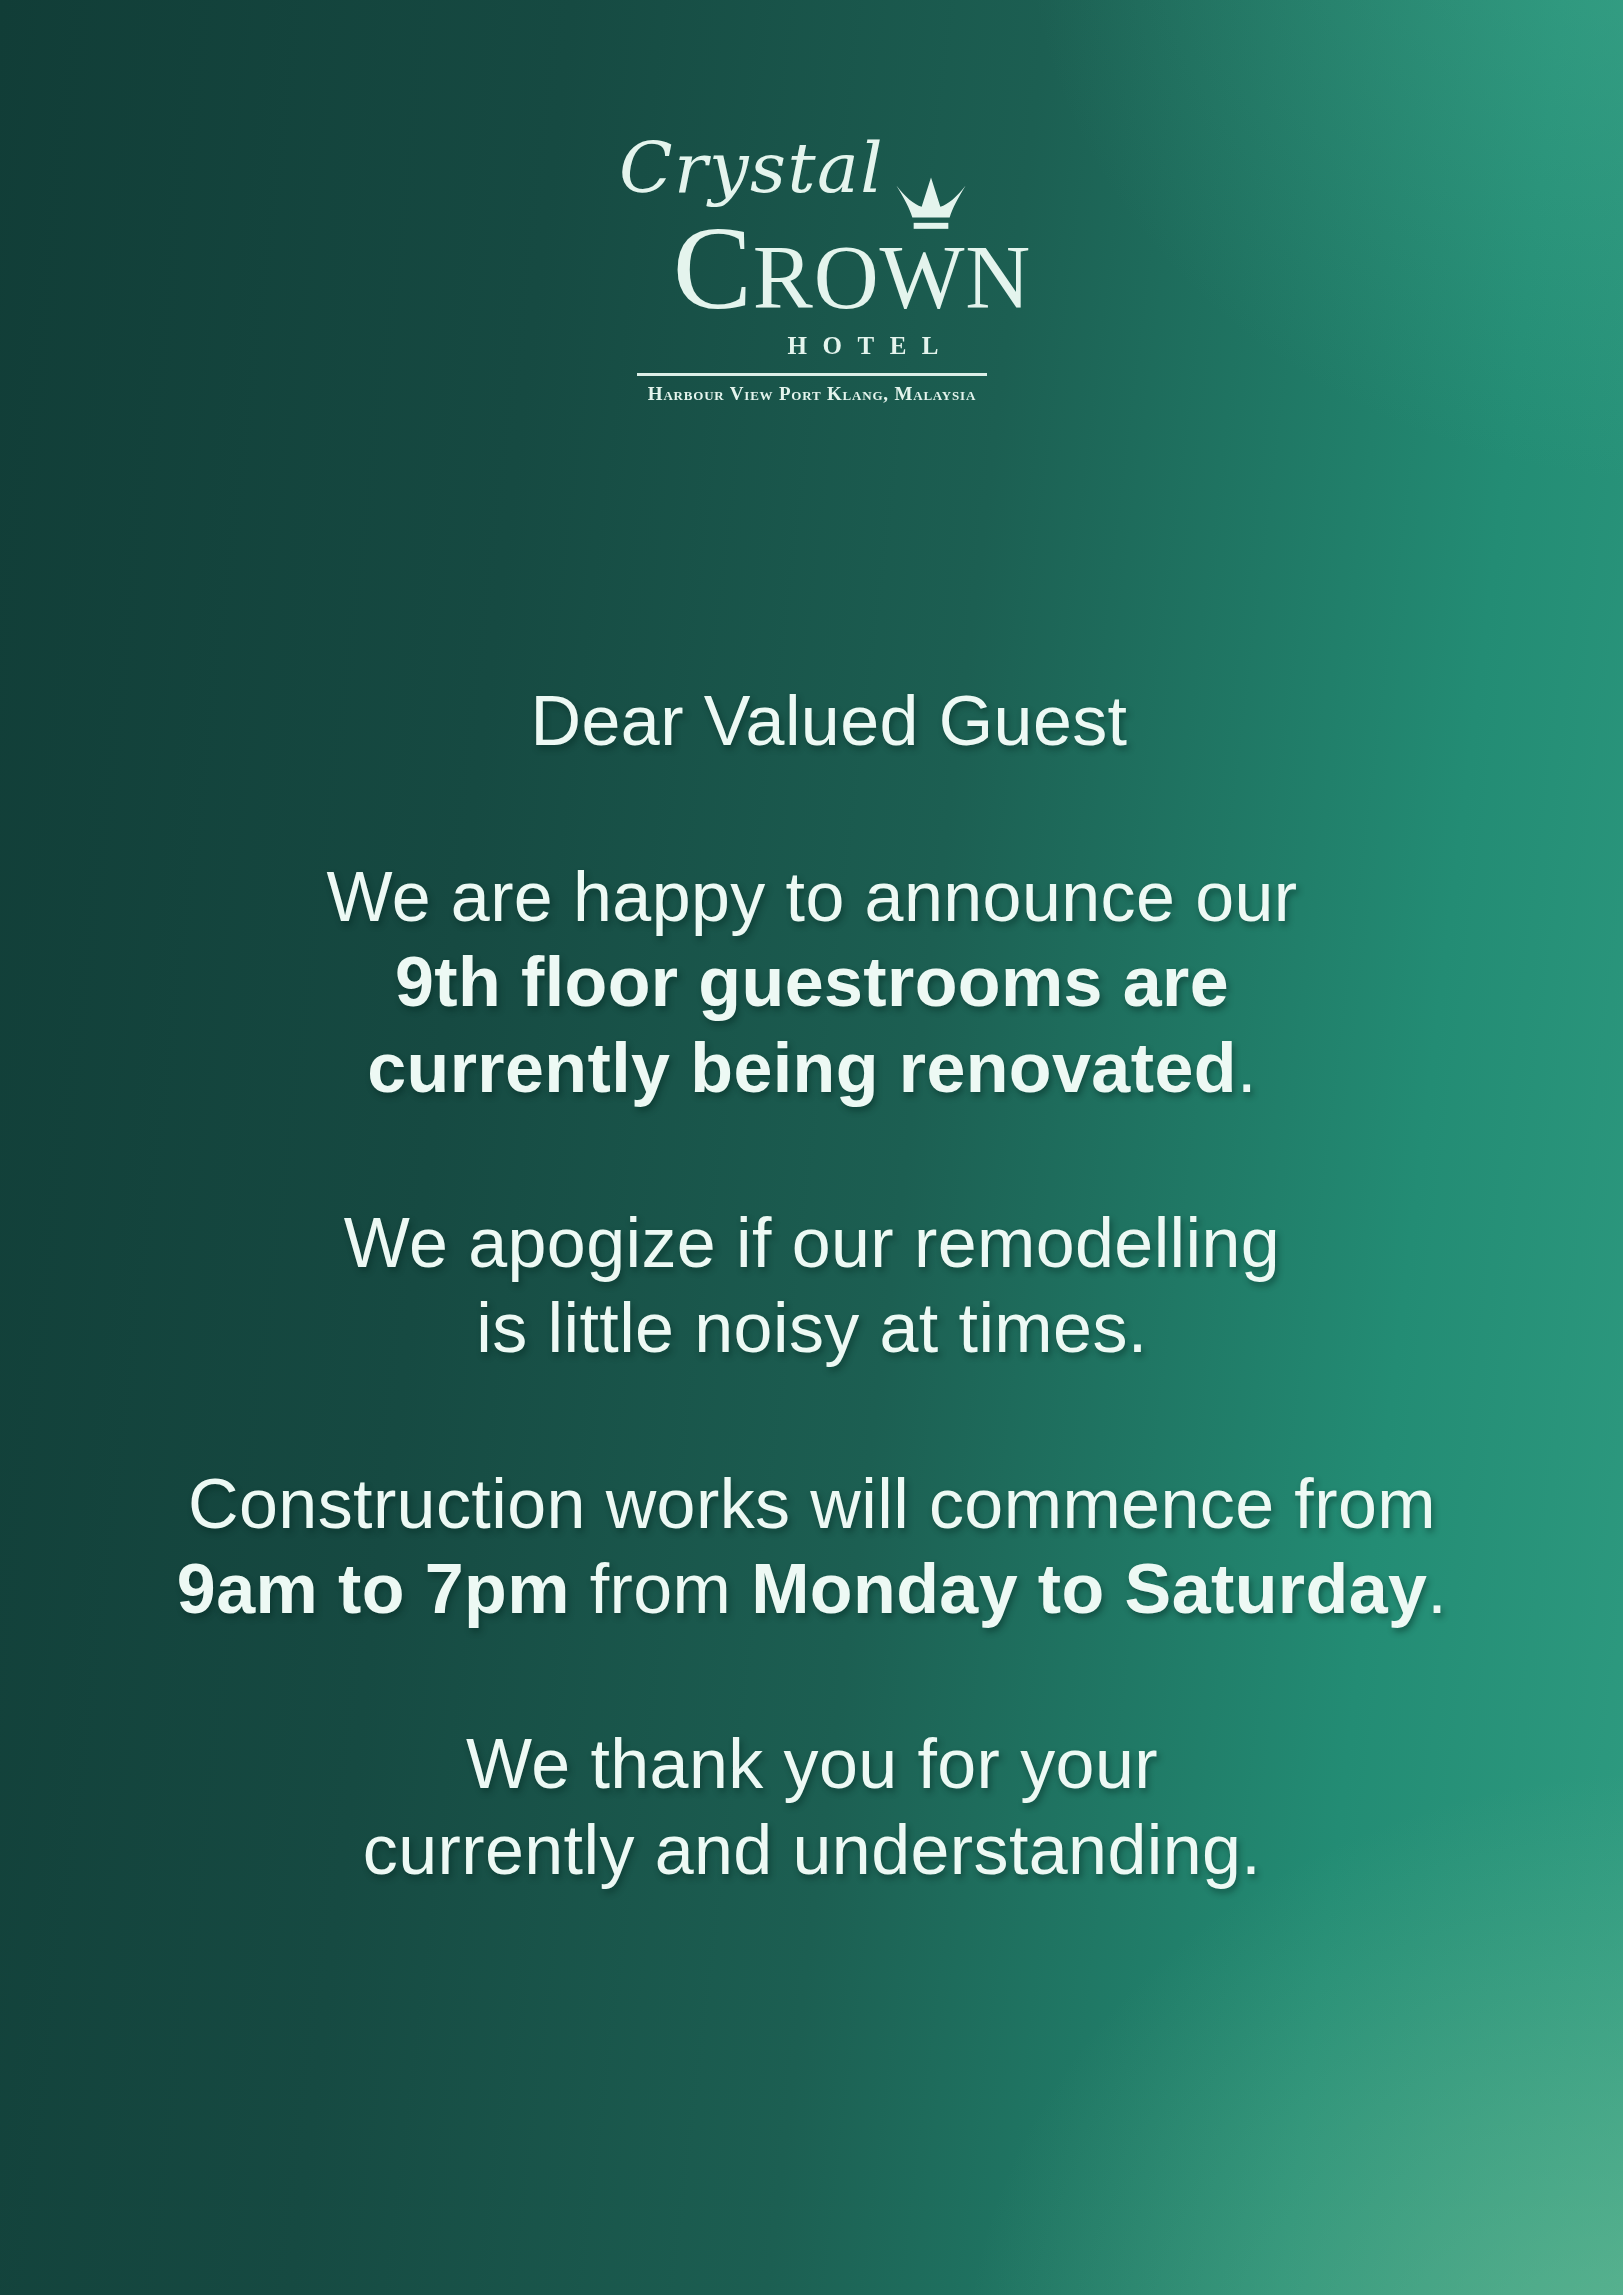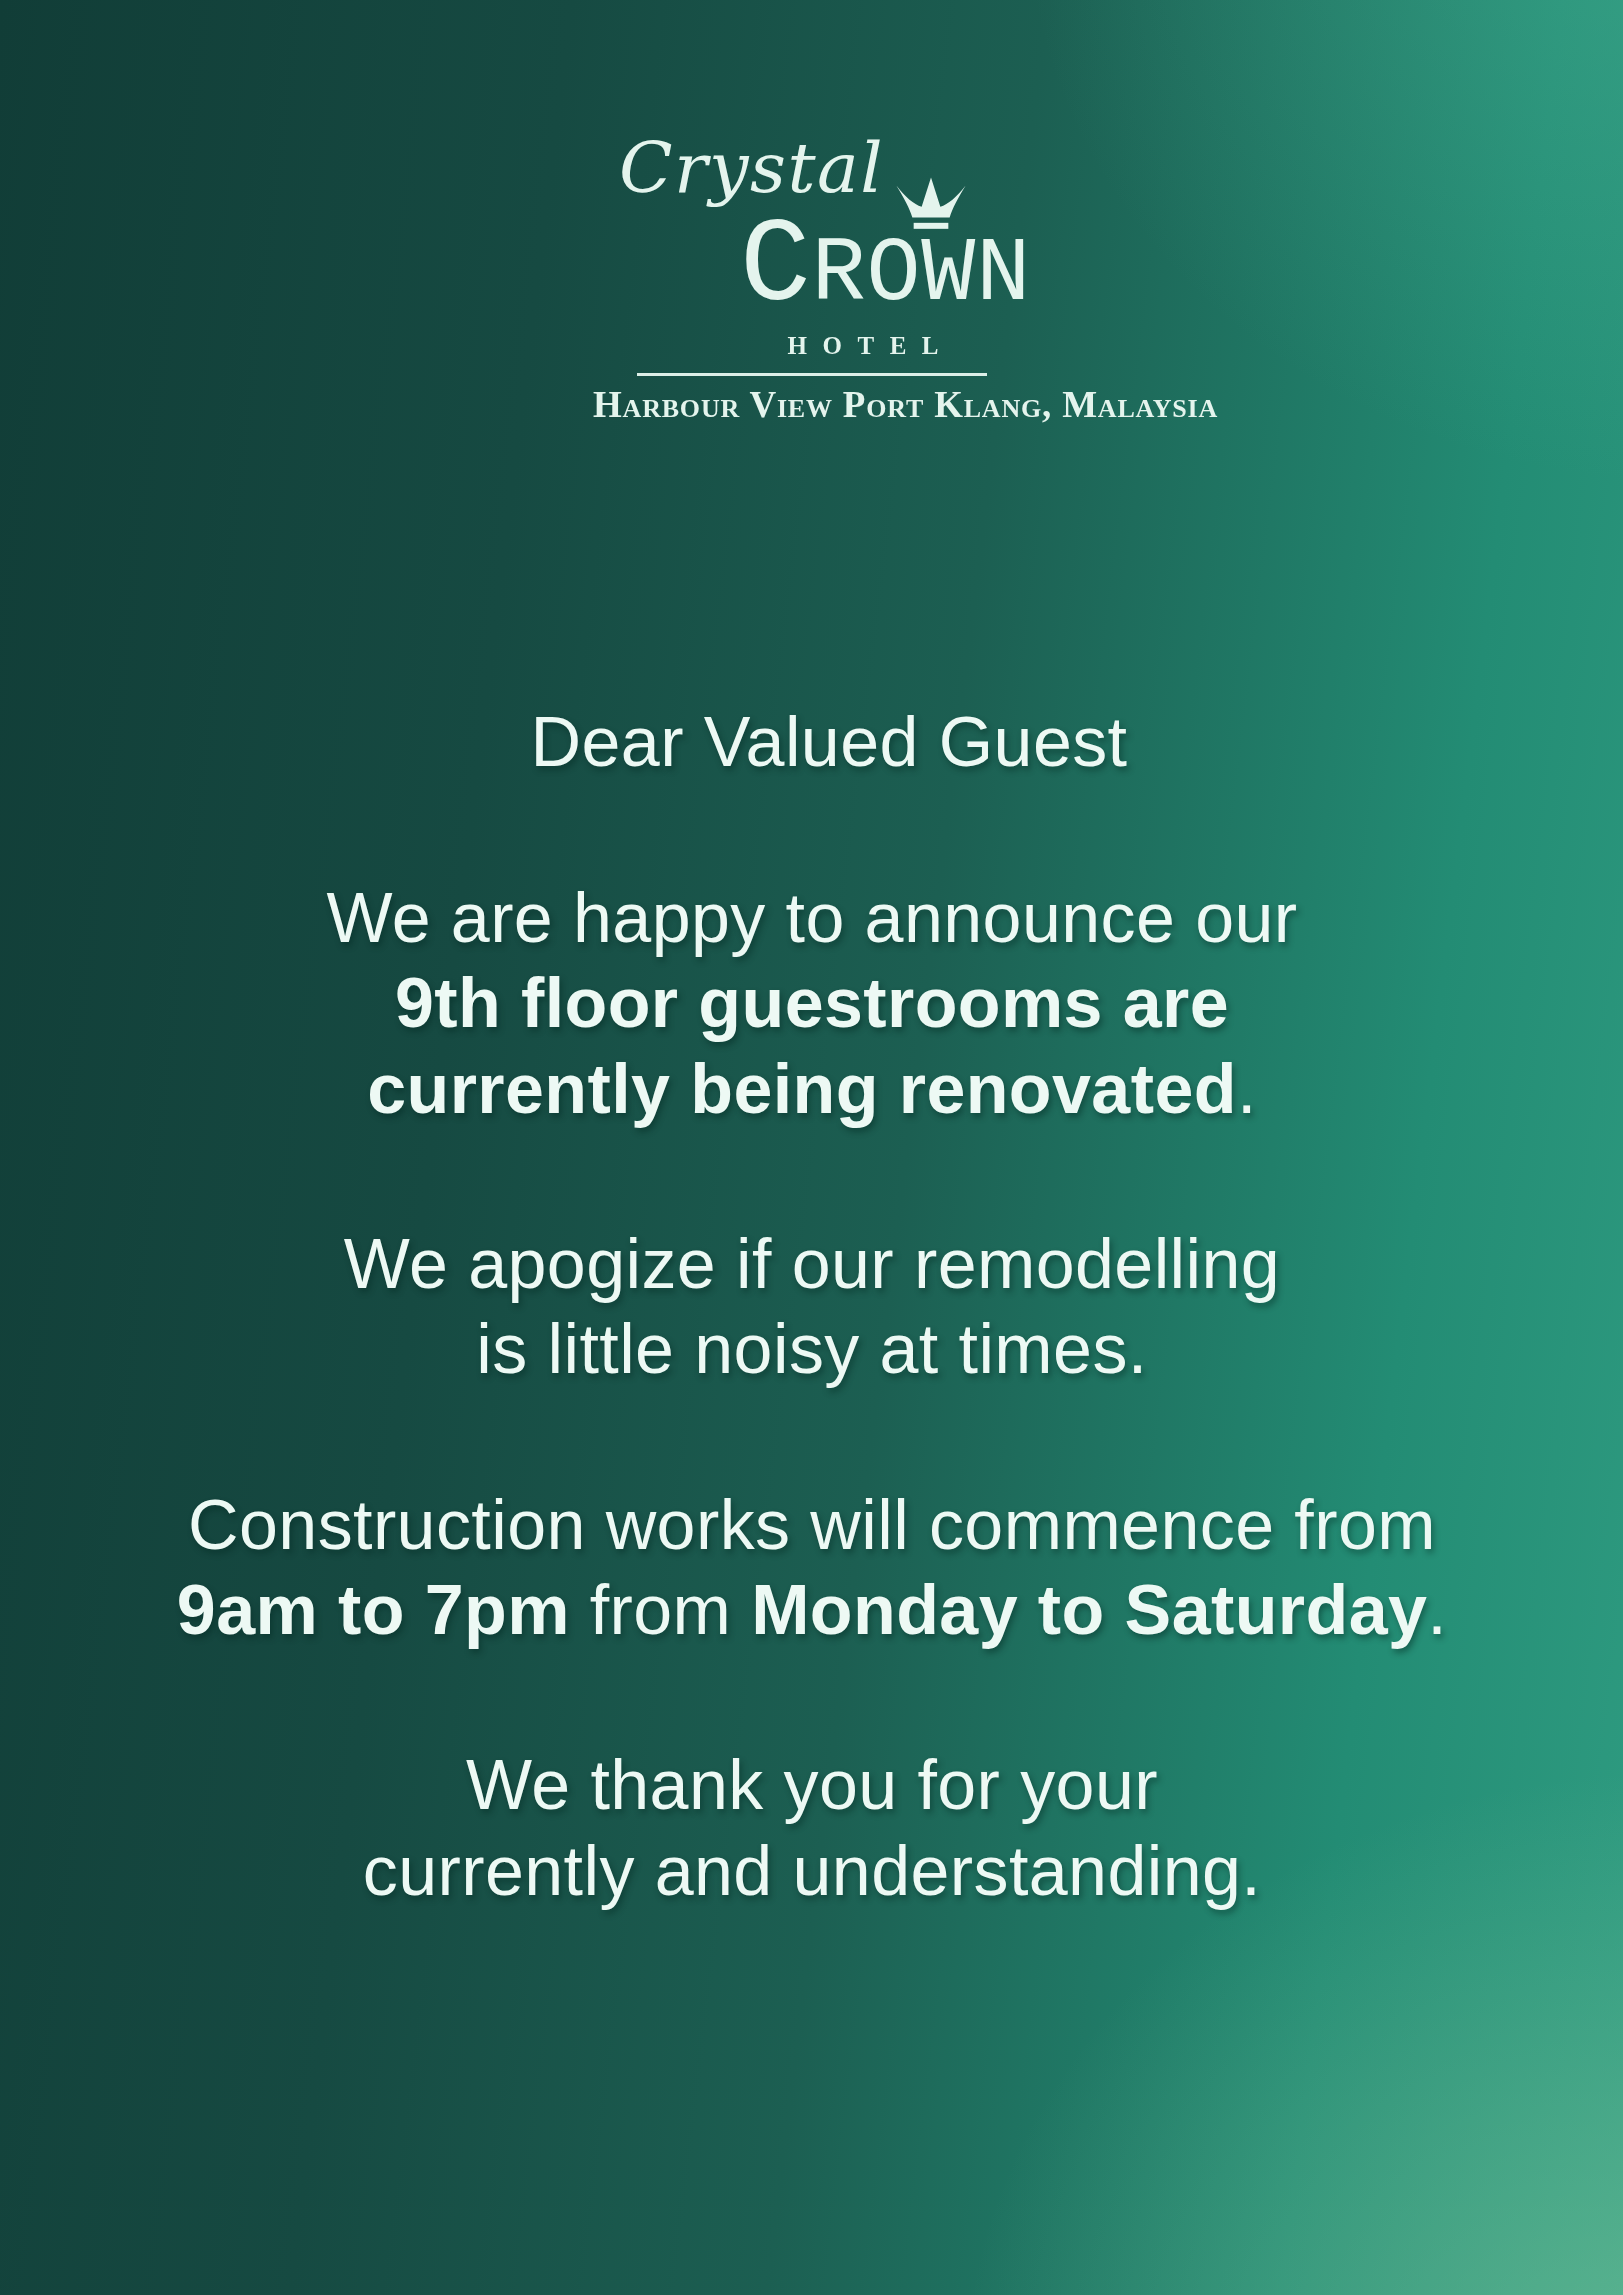--- a/index.html
+++ b/index.html
@@ -43,21 +43,21 @@
     letter-spacing: 1.5px;
   }
   .crown-icon {
     position: absolute;
     top: 176px;
     right: 60px;
     width: 80px;
     height: 67px;
   }
   .logo-main {
-    font-family: Liberation Mono, monospace;
+    font-family: Liberation Serif, serif;
     font-size: 90px;
     line-height: 1;
     text-align: right;
     margin-top: -17px;
     letter-spacing: 0.8px;
   }
   .logo-main::first-letter {
     font-size: 1.32em;
   }
   .logo-sub {
@@ -72,21 +72,21 @@
   .logo-rule {
     width: 350px;
     height: 3.1px;
     background: #ddefe8;
     margin: 12.2px auto 0 auto;
   }
   .logo-tagline {
     font-family: "Liberation Serif", "DejaVu Serif", serif;
     font-variant: small-caps;
     font-weight: bold;
-    font-size: 37px;
+    font-size: 19px;
     letter-spacing: 0.8px;
     margin-top: 7.7px;
     white-space: nowrap;
   }
 
   
   .notice {
     font-size: 70px;
     line-height: 1.22;
     letter-spacing: 0.4px;

